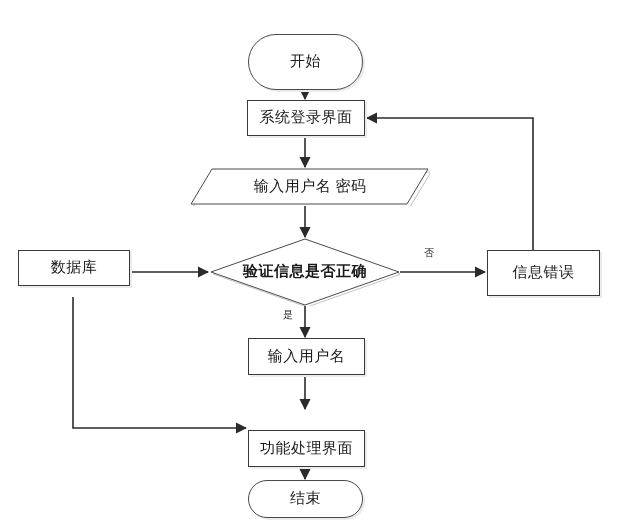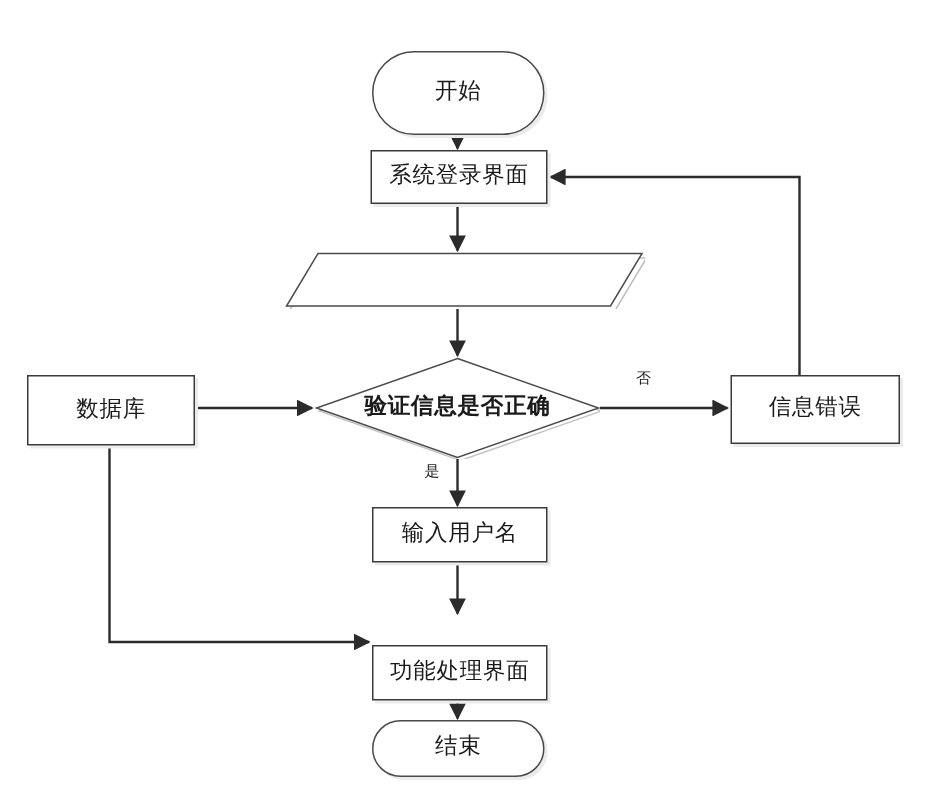--- a/index.html
+++ b/index.html
@@ -136,31 +136,32 @@
 
   <div class="node rect" style="left:247px; top:100px; width:118px; height:36px;">
     <span class="label">系统登录界面</span>
   </div>
 
   <div class="node parallelogram" style="left:190px; top:168px; width:240px; height:38px;">
     <svg class="shape" viewBox="0 0 240 38" preserveAspectRatio="none">
       <polygon points="22,2 239,2 218,37 1,37" fill="#ffffff" stroke="#bdbdbd" stroke-width="1" transform="translate(2,2)"></polygon>
       <polygon points="22,1 238,1 217,36 1,36" fill="#ffffff" stroke="#4a4a4a" stroke-width="1"></polygon>
     </svg>
+    <span class="label">输入用户名 密码</span>
   </div>
 
   <div class="node diamond" style="left:210px; top:238px; width:190px; height:68px;">
     <svg class="shape" viewBox="0 0 190 68" preserveAspectRatio="none">
       <polygon points="95,1 189,34 95,67 1,34" fill="#ffffff" stroke="#c4c4c4" stroke-width="1" transform="translate(2,2)"></polygon>
       <polygon points="95,1 189,34 95,67 1,34" fill="#ffffff" stroke="#4a4a4a" stroke-width="1"></polygon>
     </svg>
     <span class="label">验证信息是否正确</span>
   </div>
 
-  <div class="node rect" style="left:18px; top:250px; width:112px; height:47px;">
+  <div class="node rect" style="left:18px; top:250px; width:112px; height:36px;">
     <span class="label">数据库</span>
   </div>
 
   <div class="node rect" style="left:487px; top:250px; width:113px; height:46px;">
     <span class="label">信息错误</span>
   </div>
 
   <div class="node rect" style="left:248px; top:338px; width:117px; height:37px;">
     <span class="label">输入用户名</span>
   </div>

